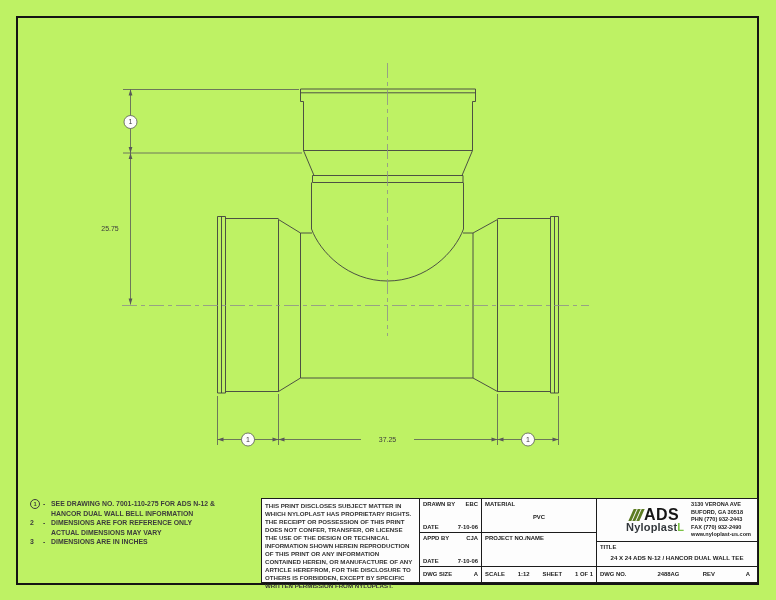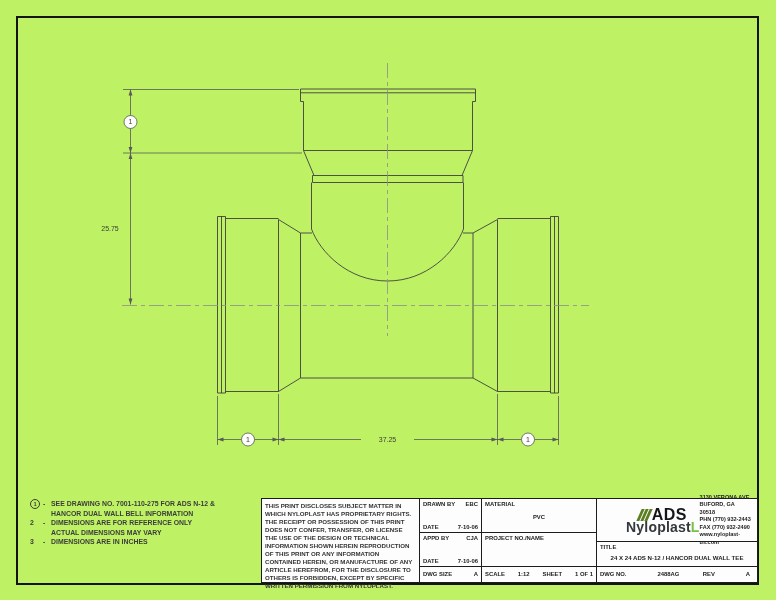--- a/index.html
+++ b/index.html
@@ -49,21 +49,21 @@
   #dwg-no-val{flex:1;text-align:center;}
   #rev-wrap{display:flex;gap:9px;padding-right:4px;}
 
   
   #logo{display:flex;flex-direction:column;align-items:center;margin-left:26px;}
   #logo-top{display:flex;align-items:center;}
   .stripe{display:inline-block;width:2.6px;height:12px;margin-right:1.4px;
           transform:skewX(-24deg);}
   #logo-ads{font-size:16px;font-weight:900;letter-spacing:0.5px;color:#161616;
             line-height:14px;margin-left:1px;}
-  #logo-nylo{font-size:14px;font-weight:900;color:#33383c;letter-spacing:0.2px;line-height:10px;}
+  #logo-nylo{font-size:11px;font-weight:900;color:#33383c;letter-spacing:0.2px;line-height:10px;}
   #logo-accent{font-weight:900;}
   #address{font-size:5.55px;font-weight:bold;line-height:7.4px;color:#222;
            text-align:left;padding-right:3px;}
 </style>
 </head>
 <body>
 
 <div id="page">
   <div id="frame"></div>
 

